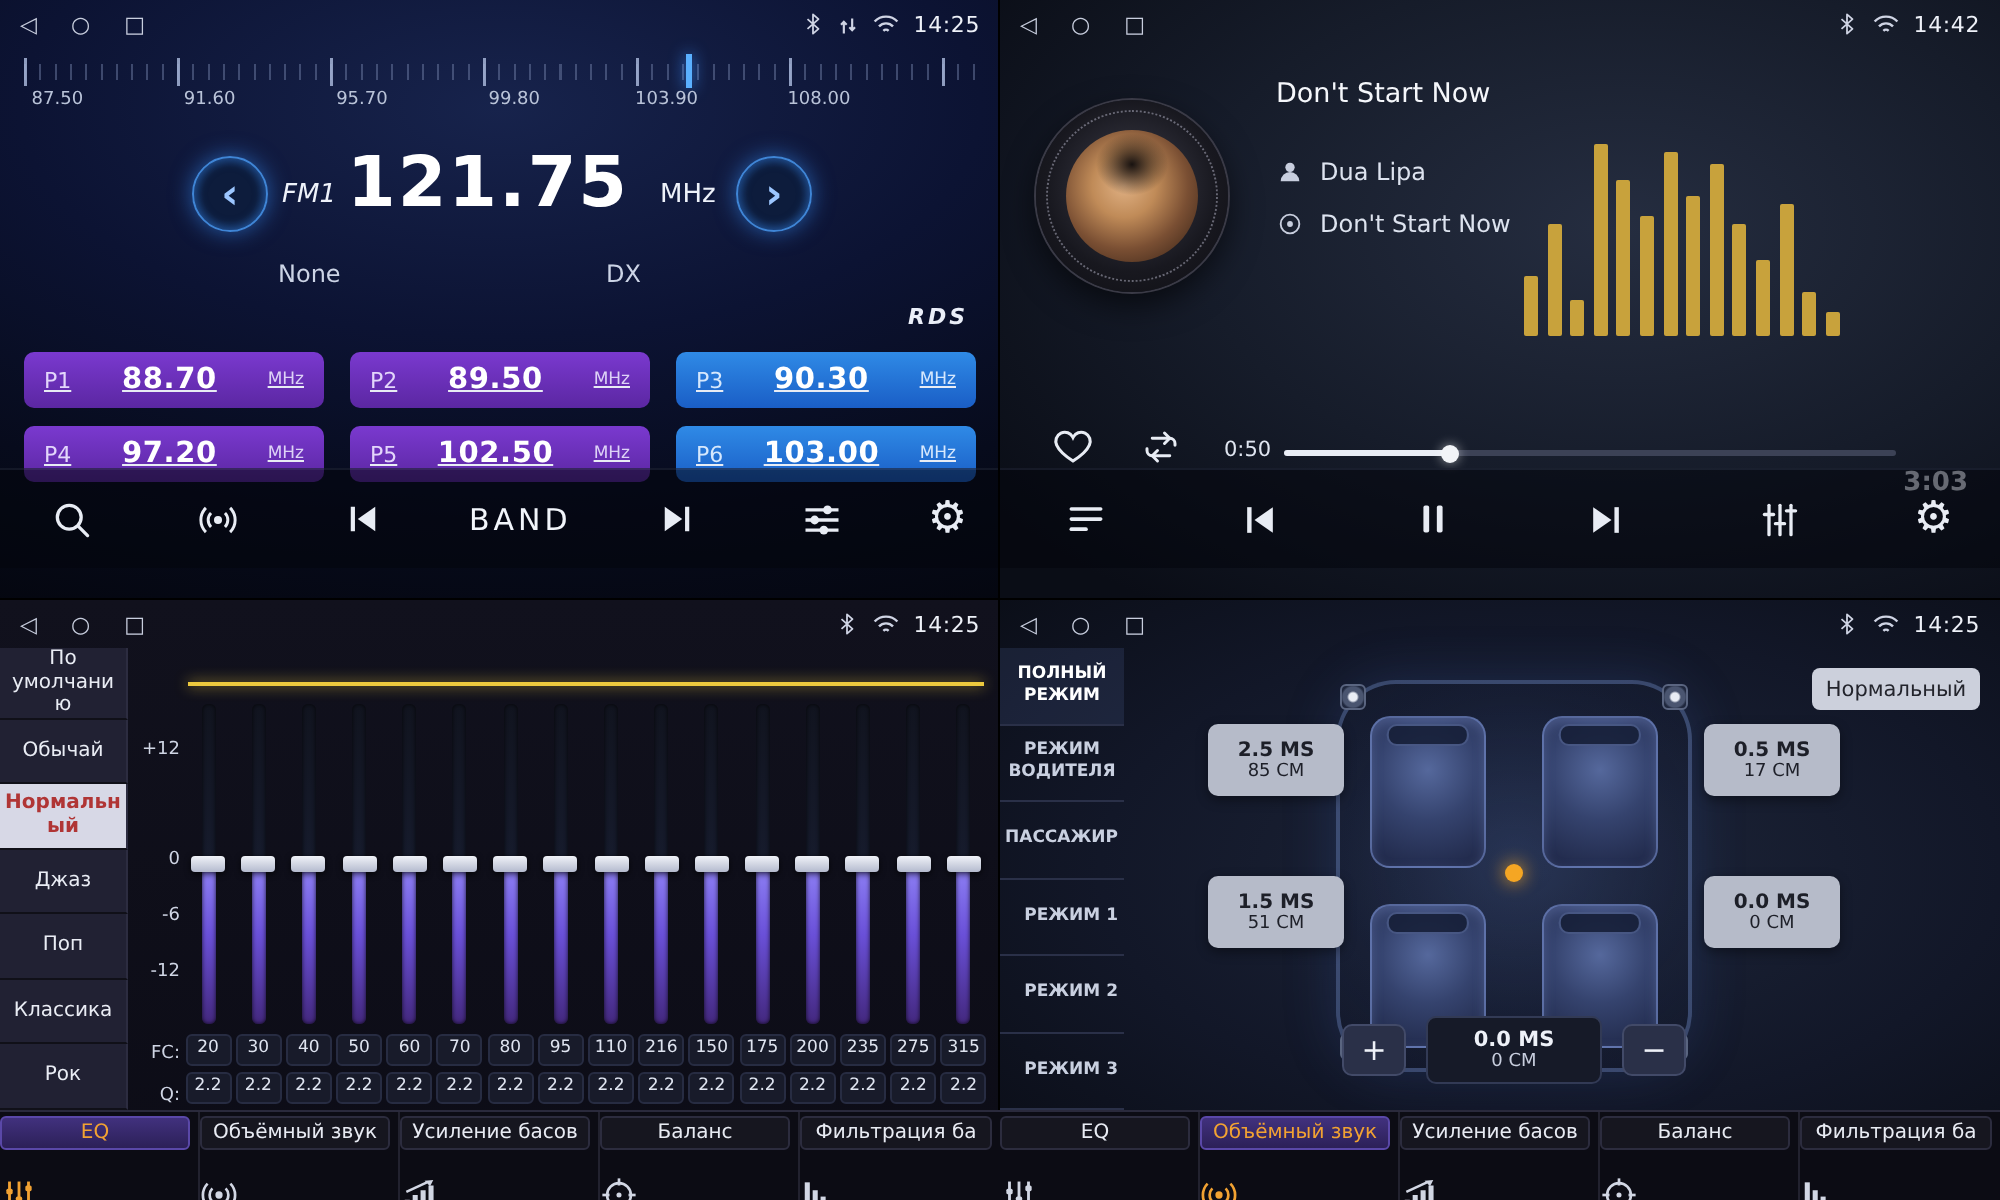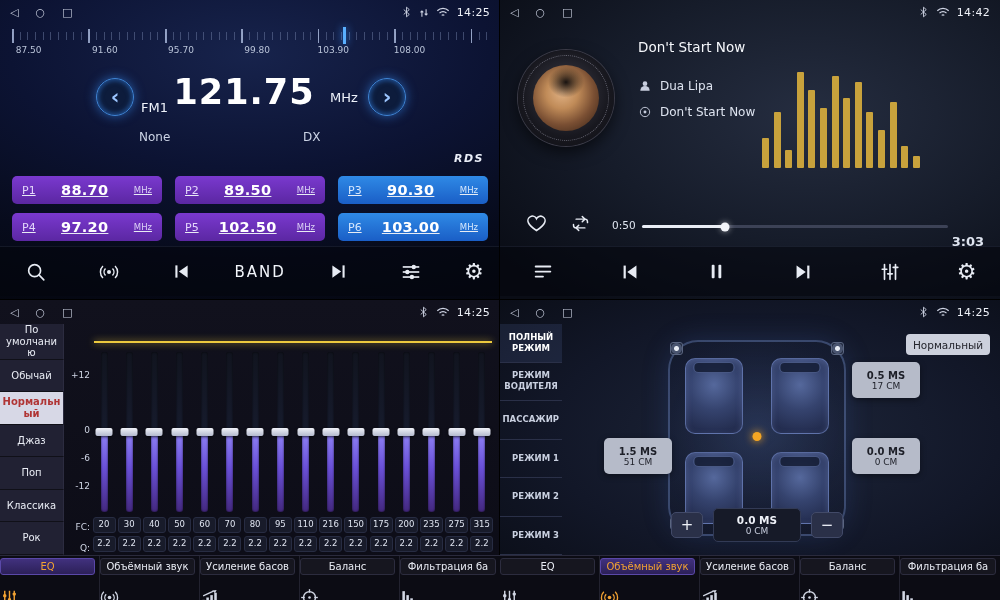--- a/index.html
+++ b/index.html
@@ -31,37 +31,37 @@
   .fm-labels span{position:absolute;transform:translateX(-50%);font-size:9px;color:#b9c3d8;white-space:nowrap;}
   .fm-labels span:nth-of-type(1){left:3.5%}.fm-labels span:nth-of-type(2){left:19.5%}
   .fm-labels span:nth-of-type(3){left:35.5%}.fm-labels span:nth-of-type(4){left:51.5%}
   .fm-labels span:nth-of-type(5){left:67.5%}.fm-labels span:nth-of-type(6){left:83.5%}
 
   .btn-tune{position:absolute;width:38px;height:38px;border-radius:50%;top:78px;display:flex;align-items:center;
     justify-content:center;color:#9cc6ff;font-size:21px;font-weight:bold;line-height:1;
     background:radial-gradient(circle at 50% 50%,#0d1c3c 52%,#17417f 100%);
     border:1px solid #3f85d6;box-shadow:0 0 11px rgba(50,130,230,.65),inset 0 0 6px rgba(60,140,240,.5);}
   #tune-prev{left:96px}#tune-next{left:368px}
-  .band-label{position:absolute;left:141px;top:100px;font-size:13px;color:#eef2fa;}
+  .band-label{position:absolute;left:141px;top:90px;font-size:13px;color:#eef2fa;font-style:italic;}
   .freq-value{position:absolute;left:168px;width:152px;top:72px;text-align:center;font-size:35px;font-weight:bold;color:#fff;letter-spacing:1px;}
   .freq-unit{position:absolute;left:330px;top:90px;font-size:13px;color:#eef2fa;}
   .mode-none{position:absolute;left:139px;top:130px;font-size:12px;color:#ccd4e6;}
   .mode-dx{position:absolute;left:303px;top:130px;font-size:12px;color:#ccd4e6;}
   .rds-badge{position:absolute;right:16px;top:152px;font-size:11px;font-style:italic;font-weight:bold;color:#eaeef8;letter-spacing:1.5px;}
 
   .presets{position:absolute;left:12px;right:12px;top:176px;display:grid;grid-template-columns:repeat(3,1fr);gap:9px 13px;text-decoration:underline;}
   .preset{height:28px;border:none;border-radius:5px;display:flex;align-items:center;padding:0 10px;gap:6px;
     background:linear-gradient(180deg,#7a39cf 0%,#5b27a2 100%);color:#fff;font-family:inherit;}
   .preset .p-label{font-size:11px;color:#e3d6fb;}
   .preset .p-freq{flex:1;text-align:center;font-size:14.5px;font-weight:bold;letter-spacing:.3px;}
   .preset .p-unit{font-size:8.5px;color:#ddd2f6;}
   .preset.active{background:linear-gradient(180deg,#2f8ae6 0%,#1a5ec6 100%);}
   .preset.active .p-label,.preset.active .p-unit{color:#d6e8fd;}
 
-  .toolbar{position:absolute;left:0;right:0;bottom:4px;height:50px;display:flex;align-items:center;justify-content:space-around;
+  .toolbar{position:absolute;left:0;right:0;bottom:16px;height:50px;display:flex;align-items:center;justify-content:space-around;
     background:rgba(3,5,12,.55);border-top:1px solid rgba(130,150,200,.12);}
   .ticon{display:flex;align-items:center;justify-content:center;width:40px;height:40px;}
   .band-btn{font-size:15px;color:#f2f5fb;letter-spacing:2px;}
   .gear{font-size:22px;color:#e8ecf4;line-height:1;}
 
   
   .album{position:absolute;left:18px;top:50px;width:96px;height:96px;border-radius:50%;
     background:radial-gradient(circle at 50% 45%,#2c2c36 30%,#18181f 60%,#0d0d12 100%);
     box-shadow:0 0 0 1px #3a3a46,0 6px 16px rgba(0,0,0,.6);}
   .album::before{content:"";position:absolute;inset:5px;border-radius:50%;border:1px dotted rgba(200,200,220,.45);}
@@ -737,20 +737,24 @@
       <div class="seat seat-fr"></div>
       <div class="seat seat-rl"></div>
       <div class="seat seat-rr"></div>
       <div class="spk spk-fl"></div>
       <div class="spk spk-fr"></div>
       <div class="spk spk-rl"></div>
       <div class="spk spk-rr"></div>
       <div class="listener-dot"></div>
     </div>
 
+    <div class="dist-card d-fl">
+      <div class="dist-ms">2.5 MS</div>
+      <div class="dist-cm">85 CM</div>
+    </div>
     <div class="dist-card d-fr">
       <div class="dist-ms">0.5 MS</div>
       <div class="dist-cm">17 CM</div>
     </div>
     <div class="dist-card d-rl">
       <div class="dist-ms">1.5 MS</div>
       <div class="dist-cm">51 CM</div>
     </div>
     <div class="dist-card d-rr">
       <div class="dist-ms">0.0 MS</div>

